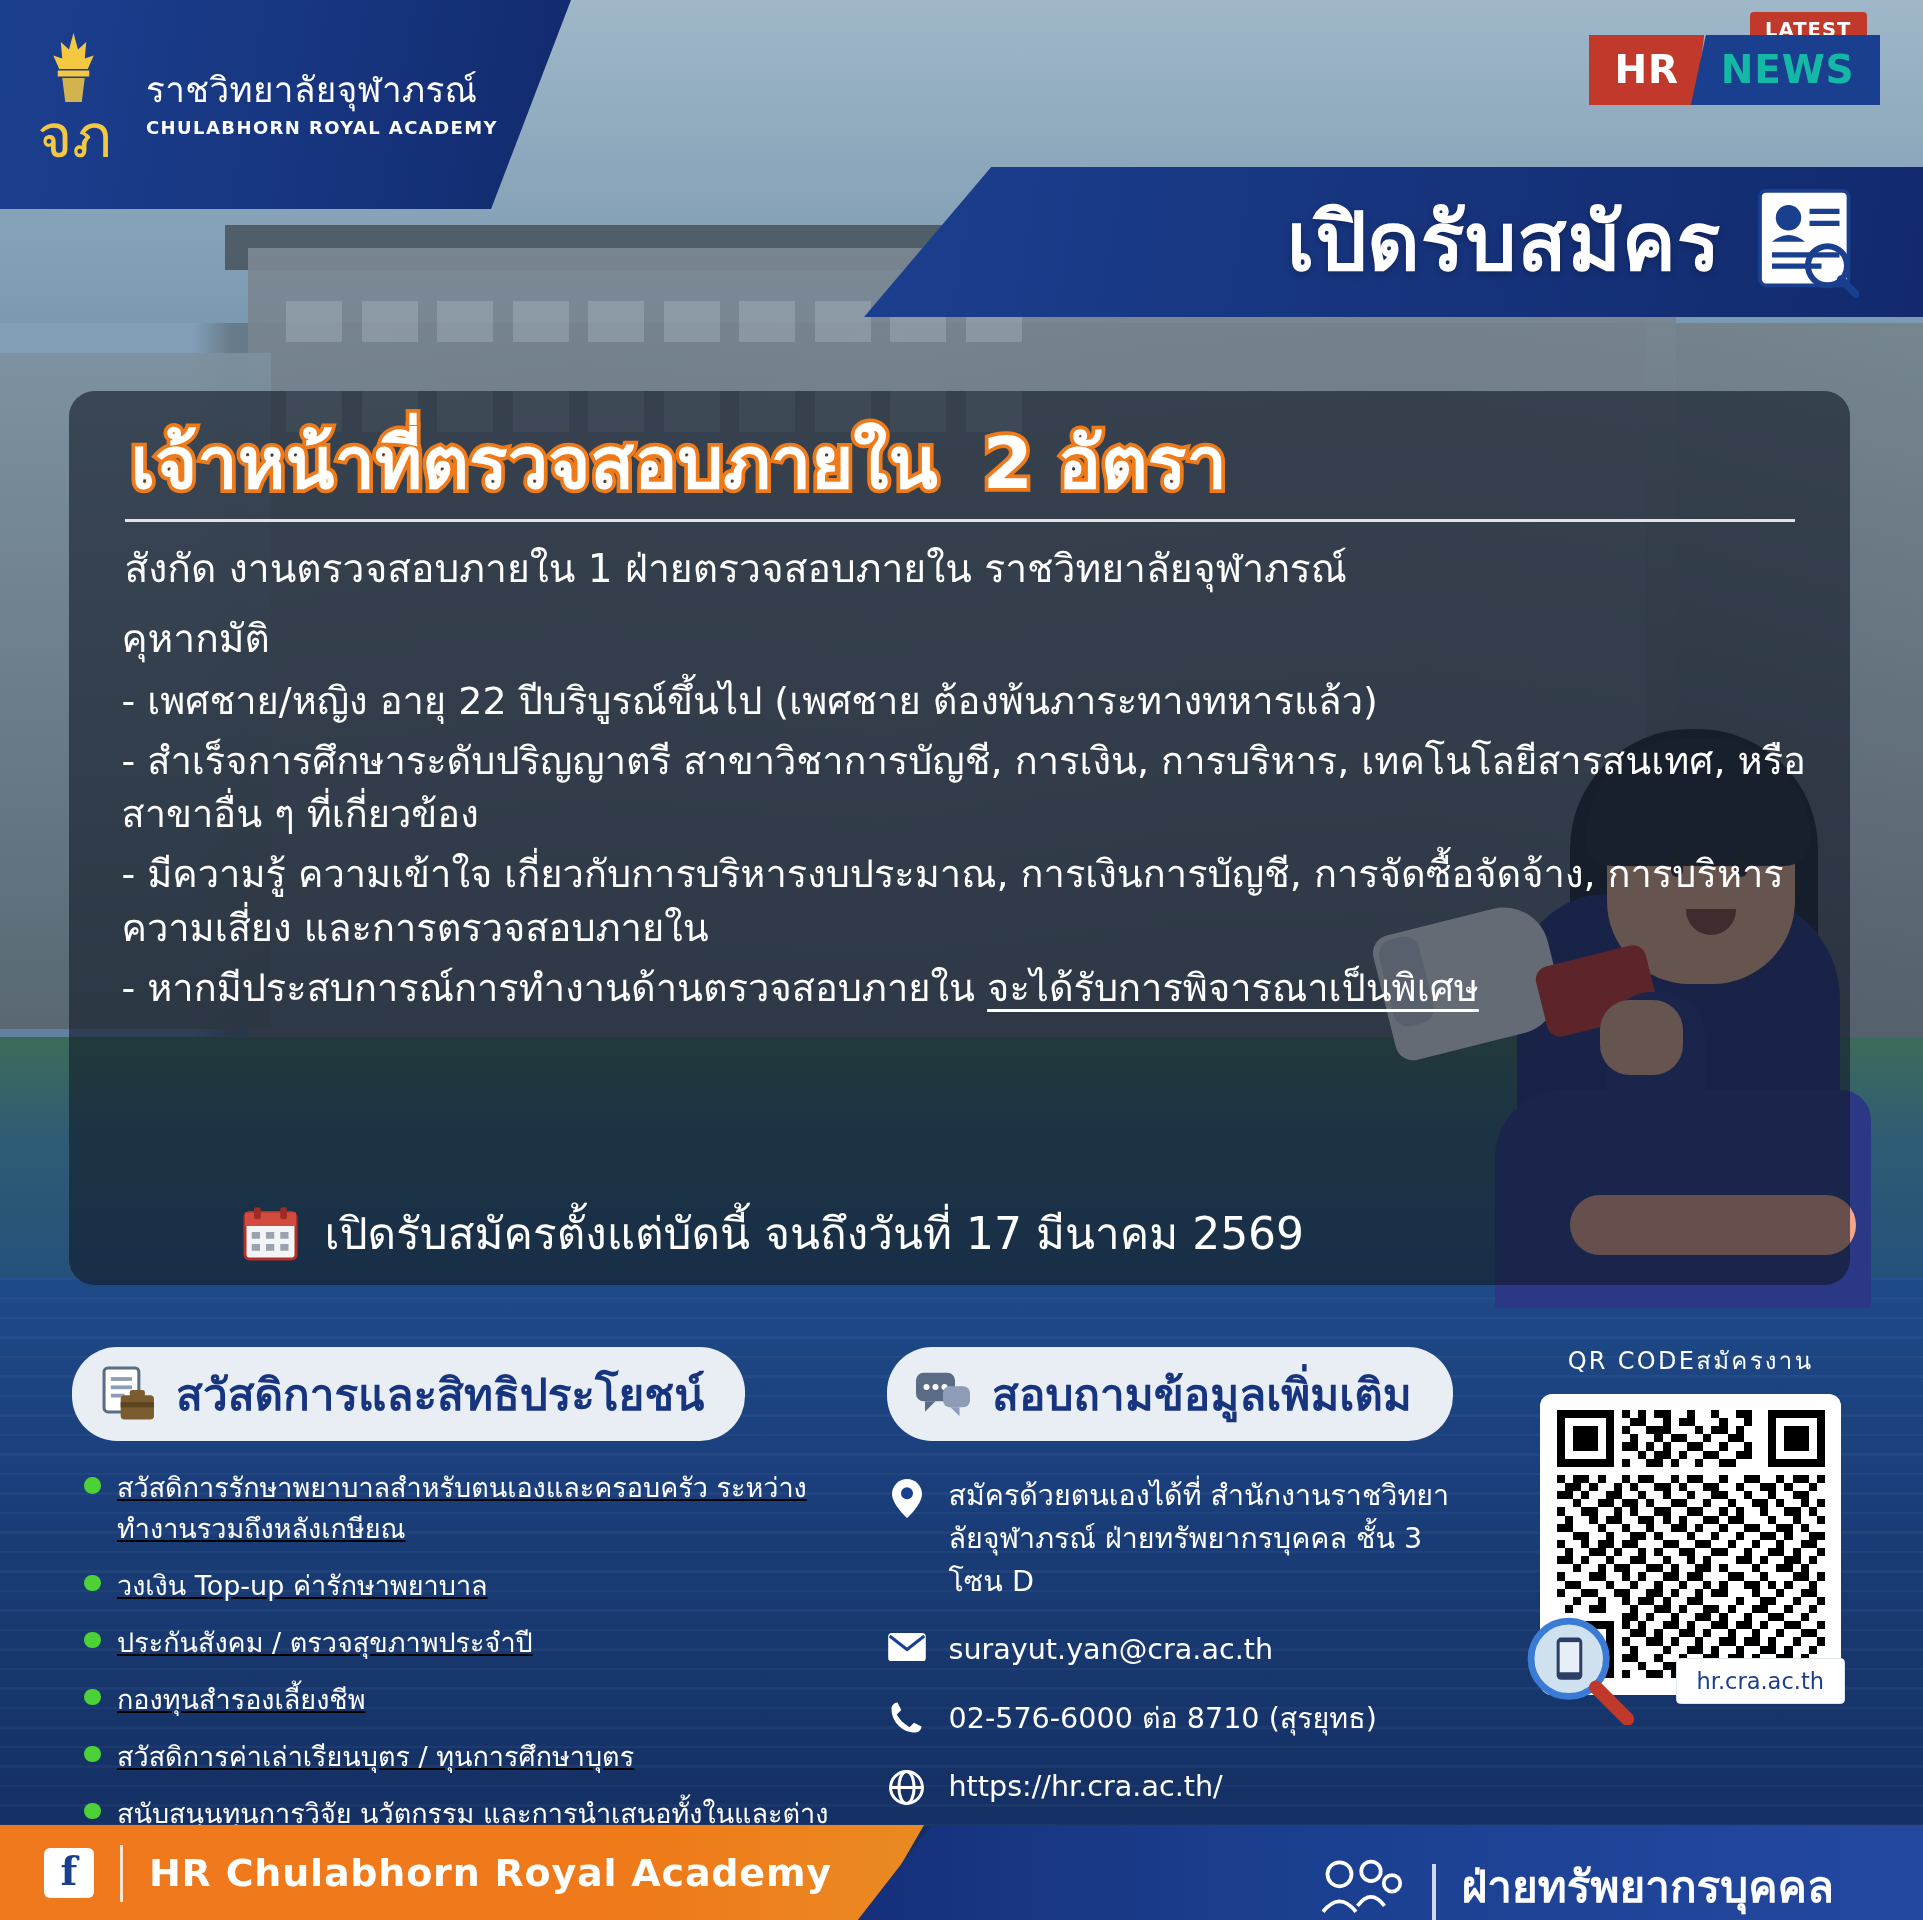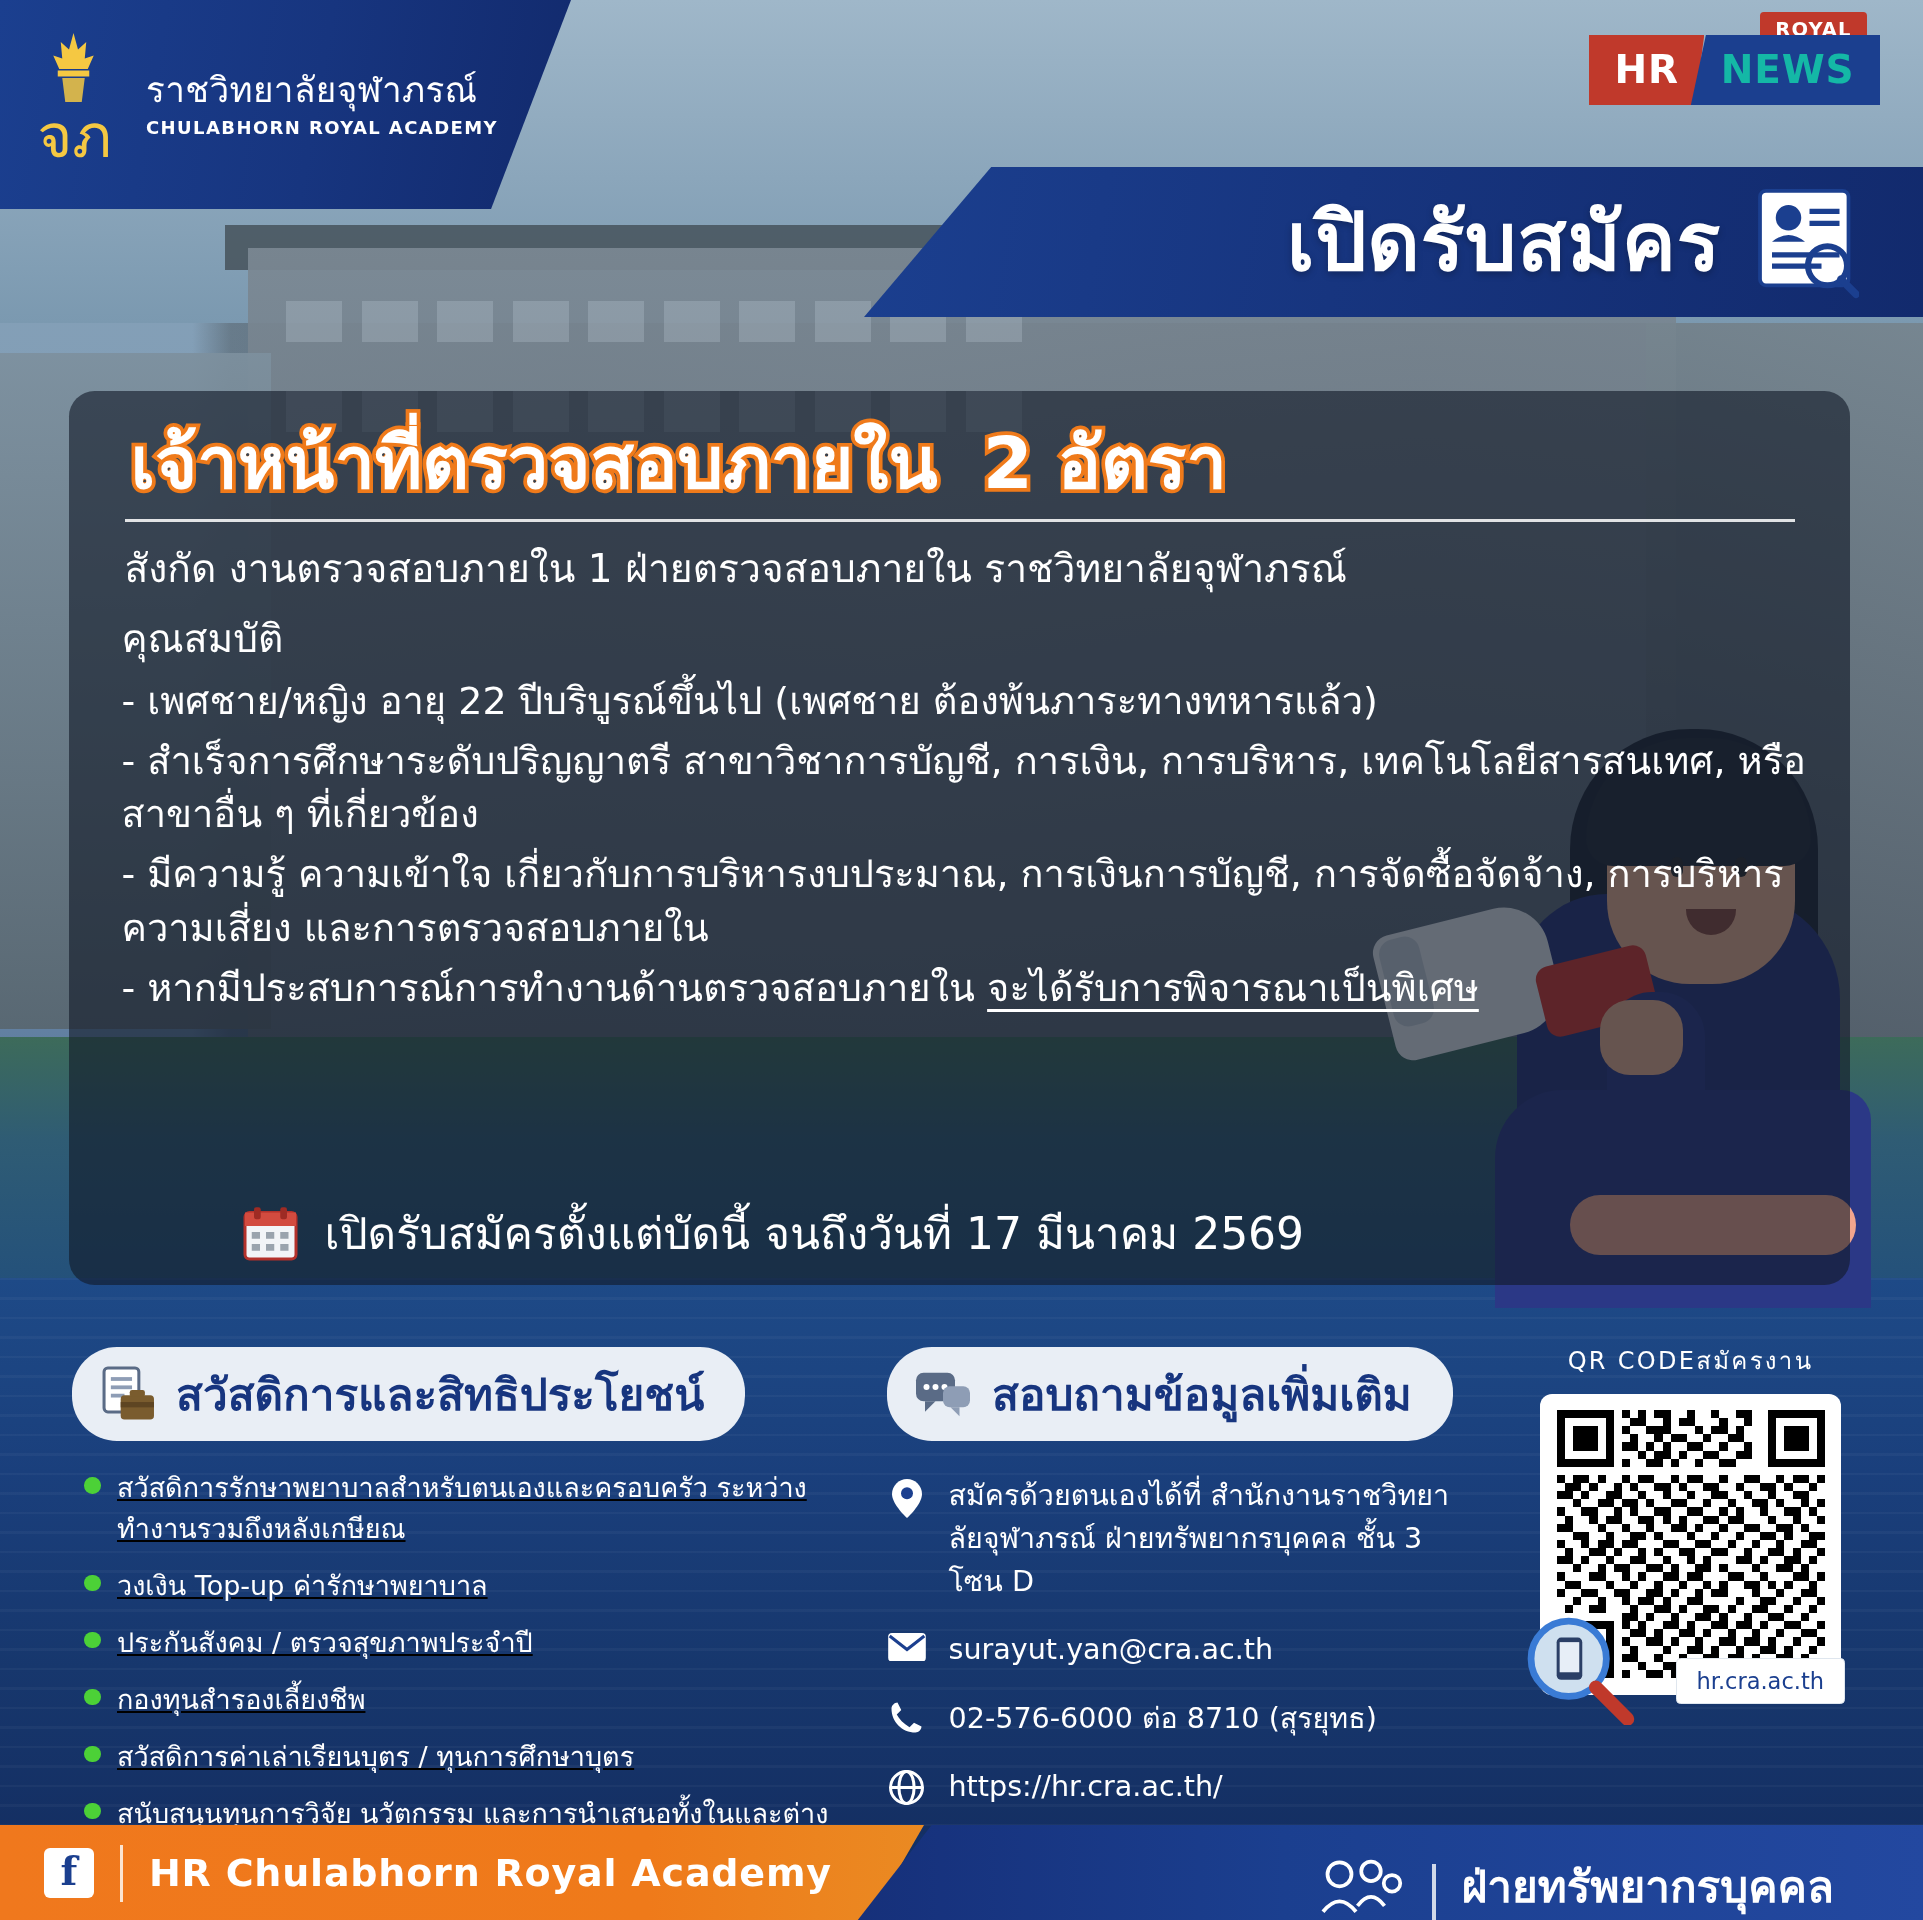--- a/index.html
+++ b/index.html
@@ -258,21 +258,21 @@
       </svg>
       <div class="logo-mono">จภ</div>
     </div>
     <div class="logo-text">
       <div class="th">ราชวิทยาลัยจุฬาภรณ์</div>
       <div class="en">CHULABHORN ROYAL ACADEMY</div>
     </div>
   </div>
 
   <div class="hr-news">
-    <div class="latest-pill">ROYAL</div>
+    <div class="latest-pill">LATEST</div>
     <div class="hr">HR</div>
     <div class="news">NEWS</div>
   </div>
 
   <div class="ribbon">
     <div class="title">เปิดรับสมัคร</div>
     <svg class="id-icon" viewBox="0 0 140 150">
       <rect x="8" y="6" width="118" height="126" rx="8" fill="#ffffff" stroke="#1b3f8f" stroke-width="5"></rect>
       <circle cx="46" cy="42" r="17" fill="#1b3f8f"></circle>
       <path d="M24 74 q22 -18 44 0 z" fill="#1b3f8f"></path>
@@ -303,21 +303,21 @@
   </div>
 
   <div class="panel">
     <div class="panel-inner">
       <div class="job-line">
         <div class="job-title">เจ้าหน้าที่ตรวจสอบภายใน</div>
         <div class="job-count">2  อัตรา</div>
       </div>
       <div class="divider"></div>
       <div class="dept">สังกัด งานตรวจสอบภายใน 1 ฝ่ายตรวจสอบภายใน ราชวิทยาลัยจุฬาภรณ์</div>
-      <div class="qual-head">คุณสมบัติ</div>
+      <div class="qual-head">คุหากมัติ</div>
       <ul class="qual-list">
         <li>- เพศชาย/หญิง อายุ 22 ปีบริบูรณ์ขึ้นไป (เพศชาย ต้องพ้นภาระทางทหารแล้ว)</li>
         <li>-  สำเร็จการศึกษาระดับปริญญาตรี สาขาวิชาการบัญชี, การเงิน, การบริหาร, เทคโนโลยีสารสนเทศ, หรือสาขาอื่น ๆ ที่เกี่ยวข้อง</li>
         <li>- มีความรู้ ความเข้าใจ เกี่ยวกับการบริหารงบประมาณ, การเงินการบัญชี, การจัดซื้อจัดจ้าง, การบริหารความเสี่ยง และการตรวจสอบภายใน</li>
         <li>
           <span>- หากมีประสบการณ์การทำงานด้านตรวจสอบภายใน </span><span class="u">จะได้รับการพิจารณาเป็นพิเศษ</span>
         </li>
       </ul>
     </div>
   </div>

